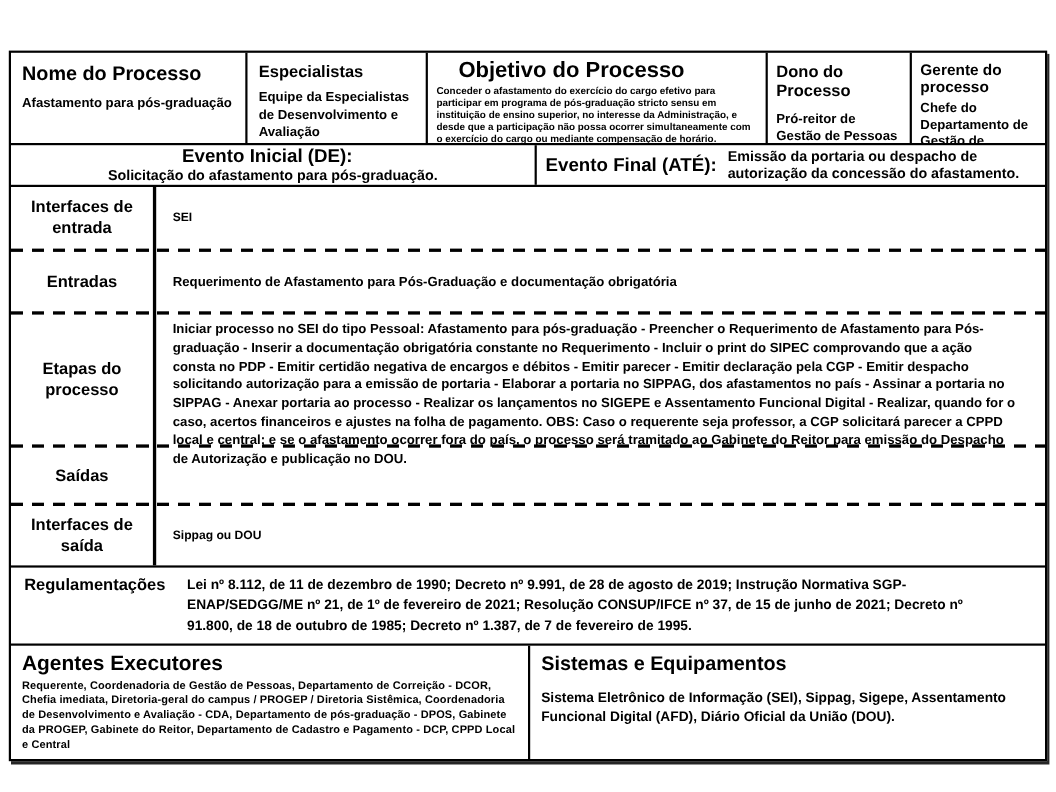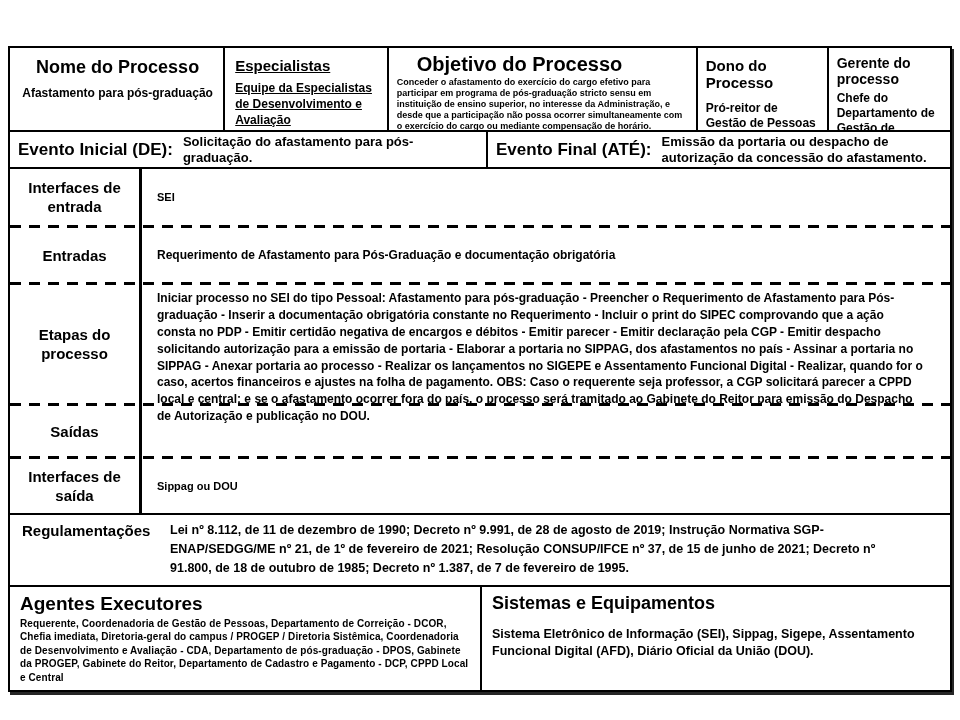--- a/index.html
+++ b/index.html
@@ -12,39 +12,39 @@
   .sheet {
     position:absolute; left:8px; top:46px; width:944px; height:646px;
     border:2px solid #000; background:#fff;
     box-shadow:2px 3px 0 rgba(0,0,0,.85);
     display:flex; flex-direction:column;
   }
   
   .hdr-row { display:flex; height:84px; border-bottom:2px solid #000; }
   .hdr-cell { border-right:2px solid #000; padding:5px 8px; overflow:hidden; }
   .hdr-cell:last-child { border-right:none; }
-  .c-nome { width:224px;text-align:center; }
-  .c-esp  { width:170px;text-decoration:underline; }
+  .c-nome { width:224px; }
+  .c-esp  { width:170px; }
   .c-obj  { width:322px; }
   .c-dono { width:136px; }
   .c-ger  { width:126px; }
   .t-nome { font-size:18px; margin:4px 0 8px 2px; }
   .v-nome { font-size:12px; margin-left:2px; }
   .t-esp  { font-size:15px; margin:4px 0 6px 2px; }
   .v-esp  { font-size:12px; line-height:16px; margin-left:2px; }
   .t-obj  { font-size:20px; margin:0 0 1px 20px; }
   .v-obj  { font-size:9px; line-height:11px; }
   .t-dono { font-size:15px; margin:4px 0 10px 0; }
   .v-dono { font-size:12px; line-height:15px; }
   .t-ger  { font-size:14px; margin:2px 0 4px 0; }
   .v-ger  { font-size:12px; line-height:15px; }
   
   .evento-row { display:flex; height:43px; border-bottom:2px solid #000; }
   .evento-cell { display:flex; align-items:center; padding:0 8px; overflow:hidden; }
-  .evento-cell.first { width:478px; border-right:2px solid #000; }
+  .evento-cell.first { width:478px; border-right:2px solid #000;flex-direction:column; }
   .evento-cell.second { flex:1; }
   .evento-label { font-size:17px; white-space:nowrap; margin-right:10px; }
   .evento-value { font-size:13px; line-height:16px; }
   
   .sipoc { position:relative; border-bottom:2px solid #000; }
   .vline { position:absolute; left:129px; top:0; bottom:0; width:3px; background:#000; z-index:3; }
   .srow { display:flex; }
   .srow .lab {
     width:129px; display:flex; align-items:center; justify-content:center;
     text-align:center; font-size:15px; line-height:19px; padding:0 6px;

